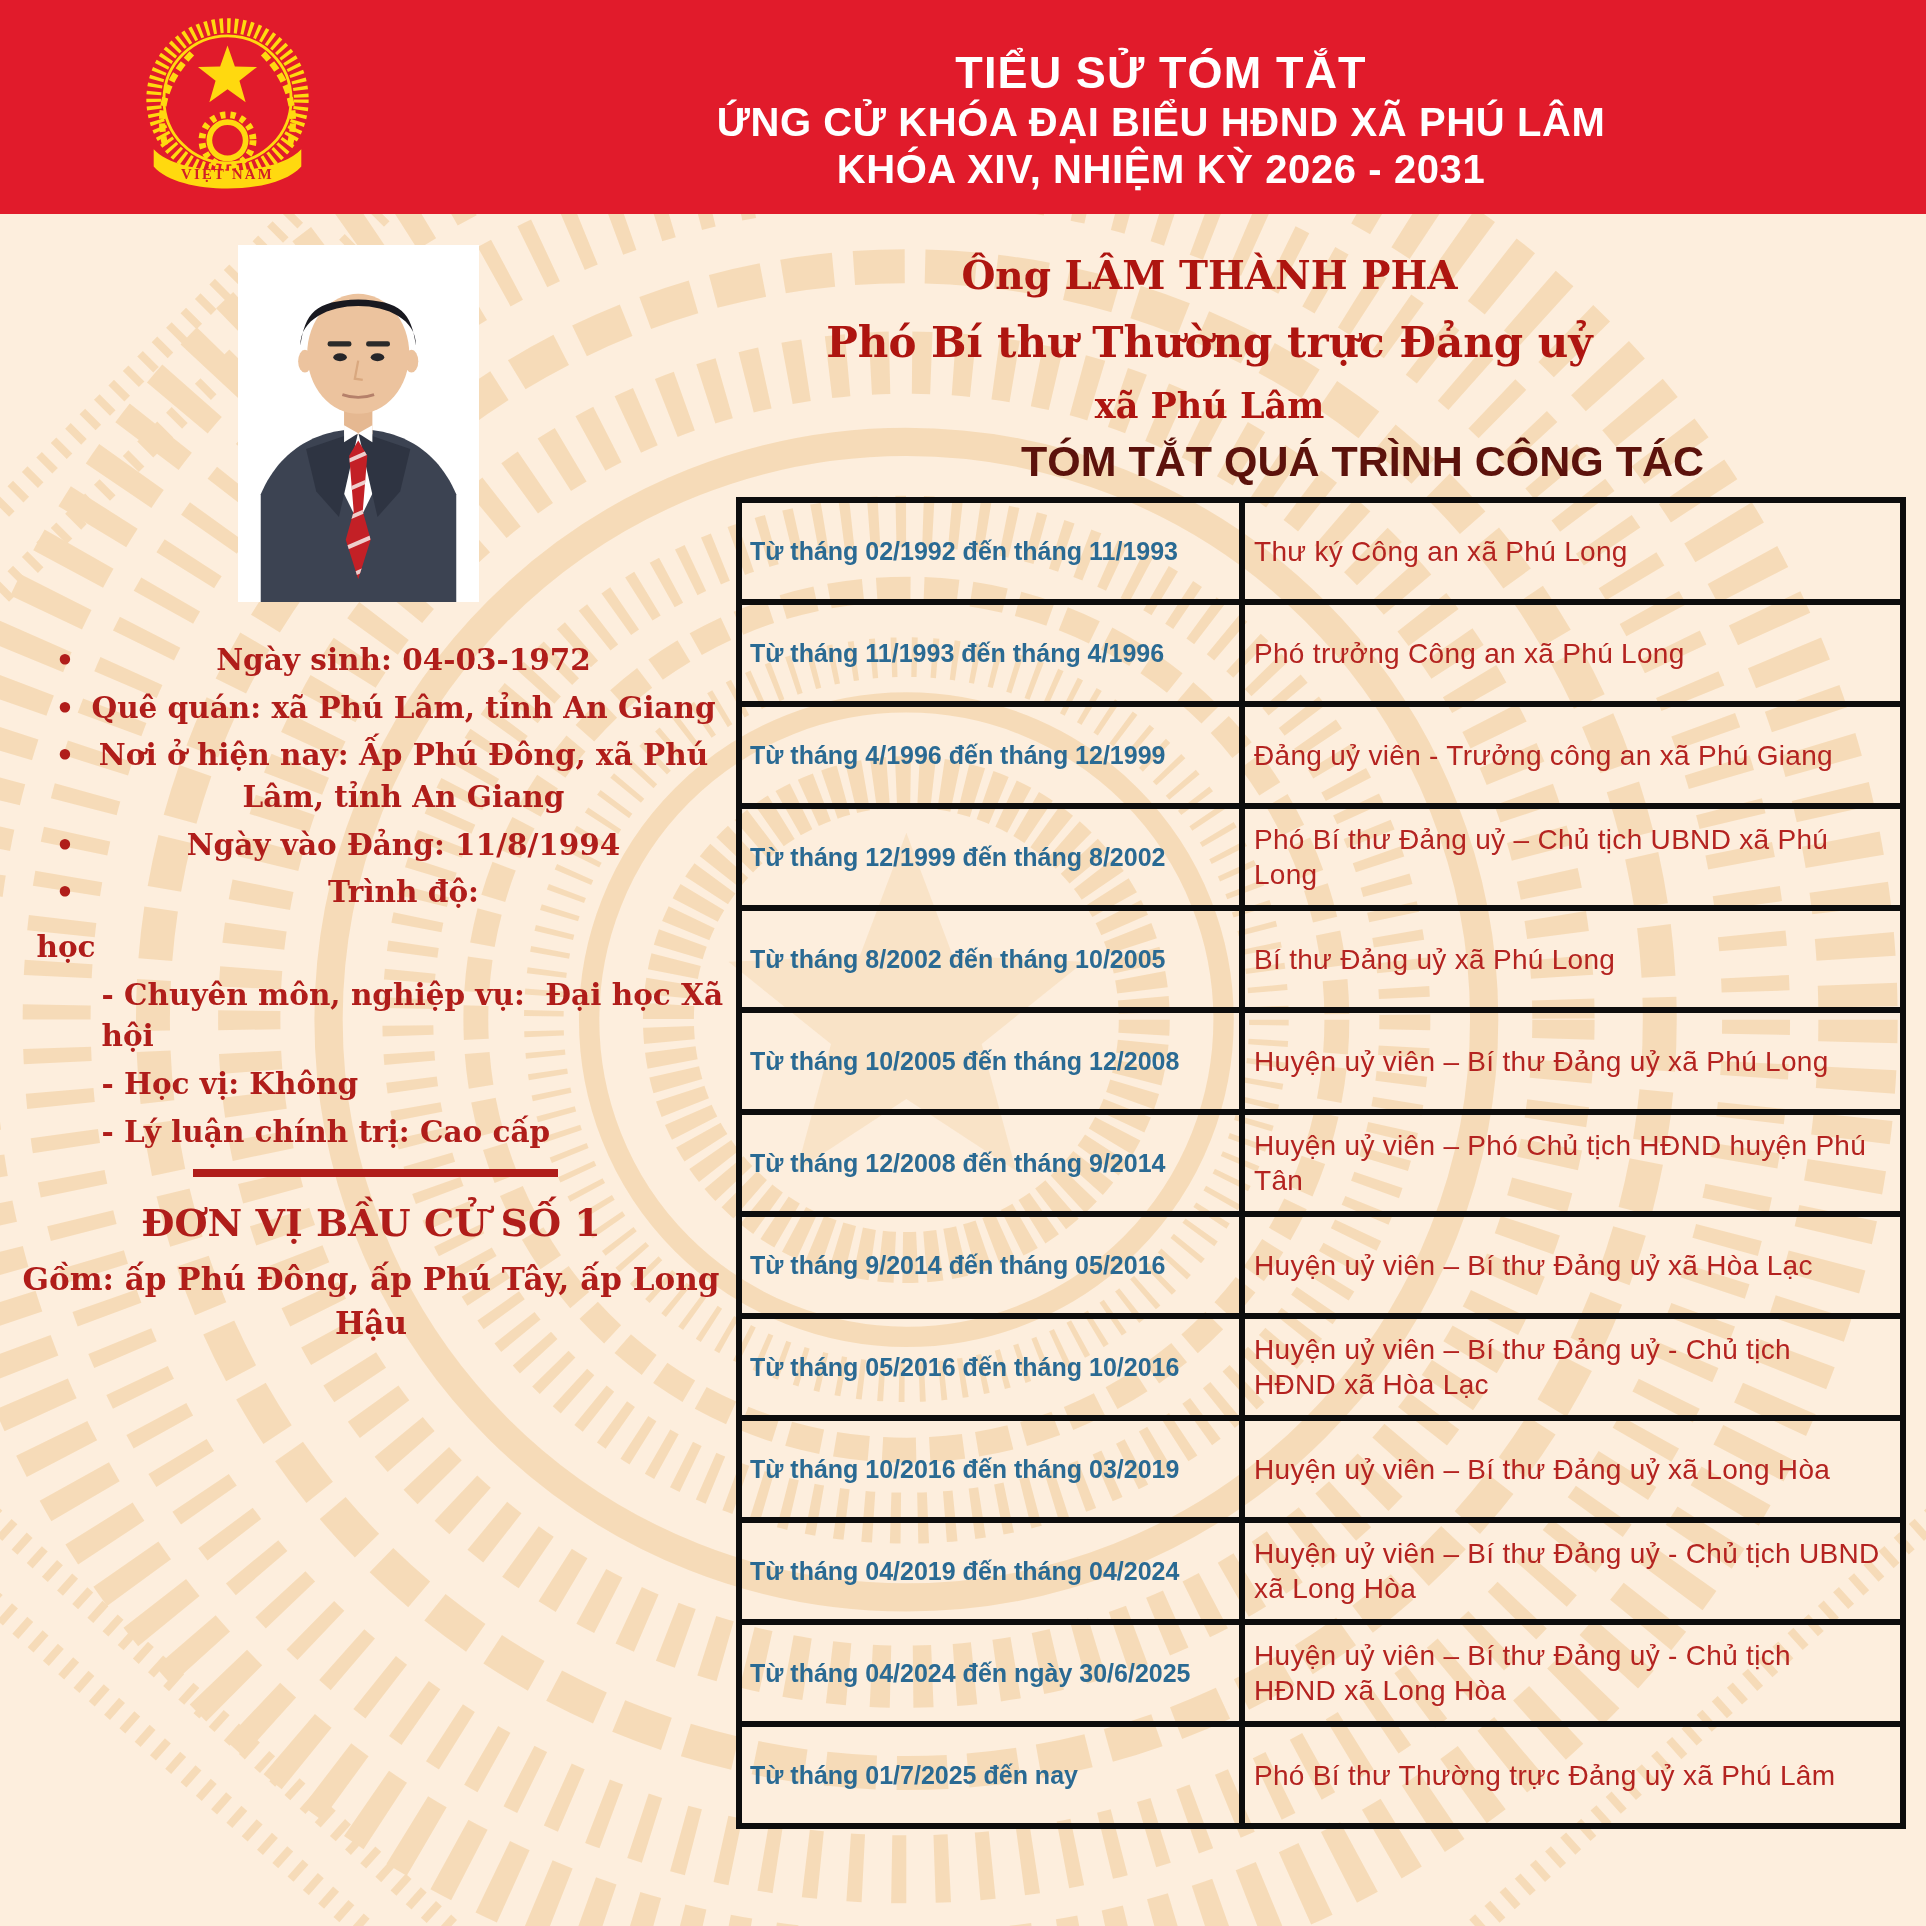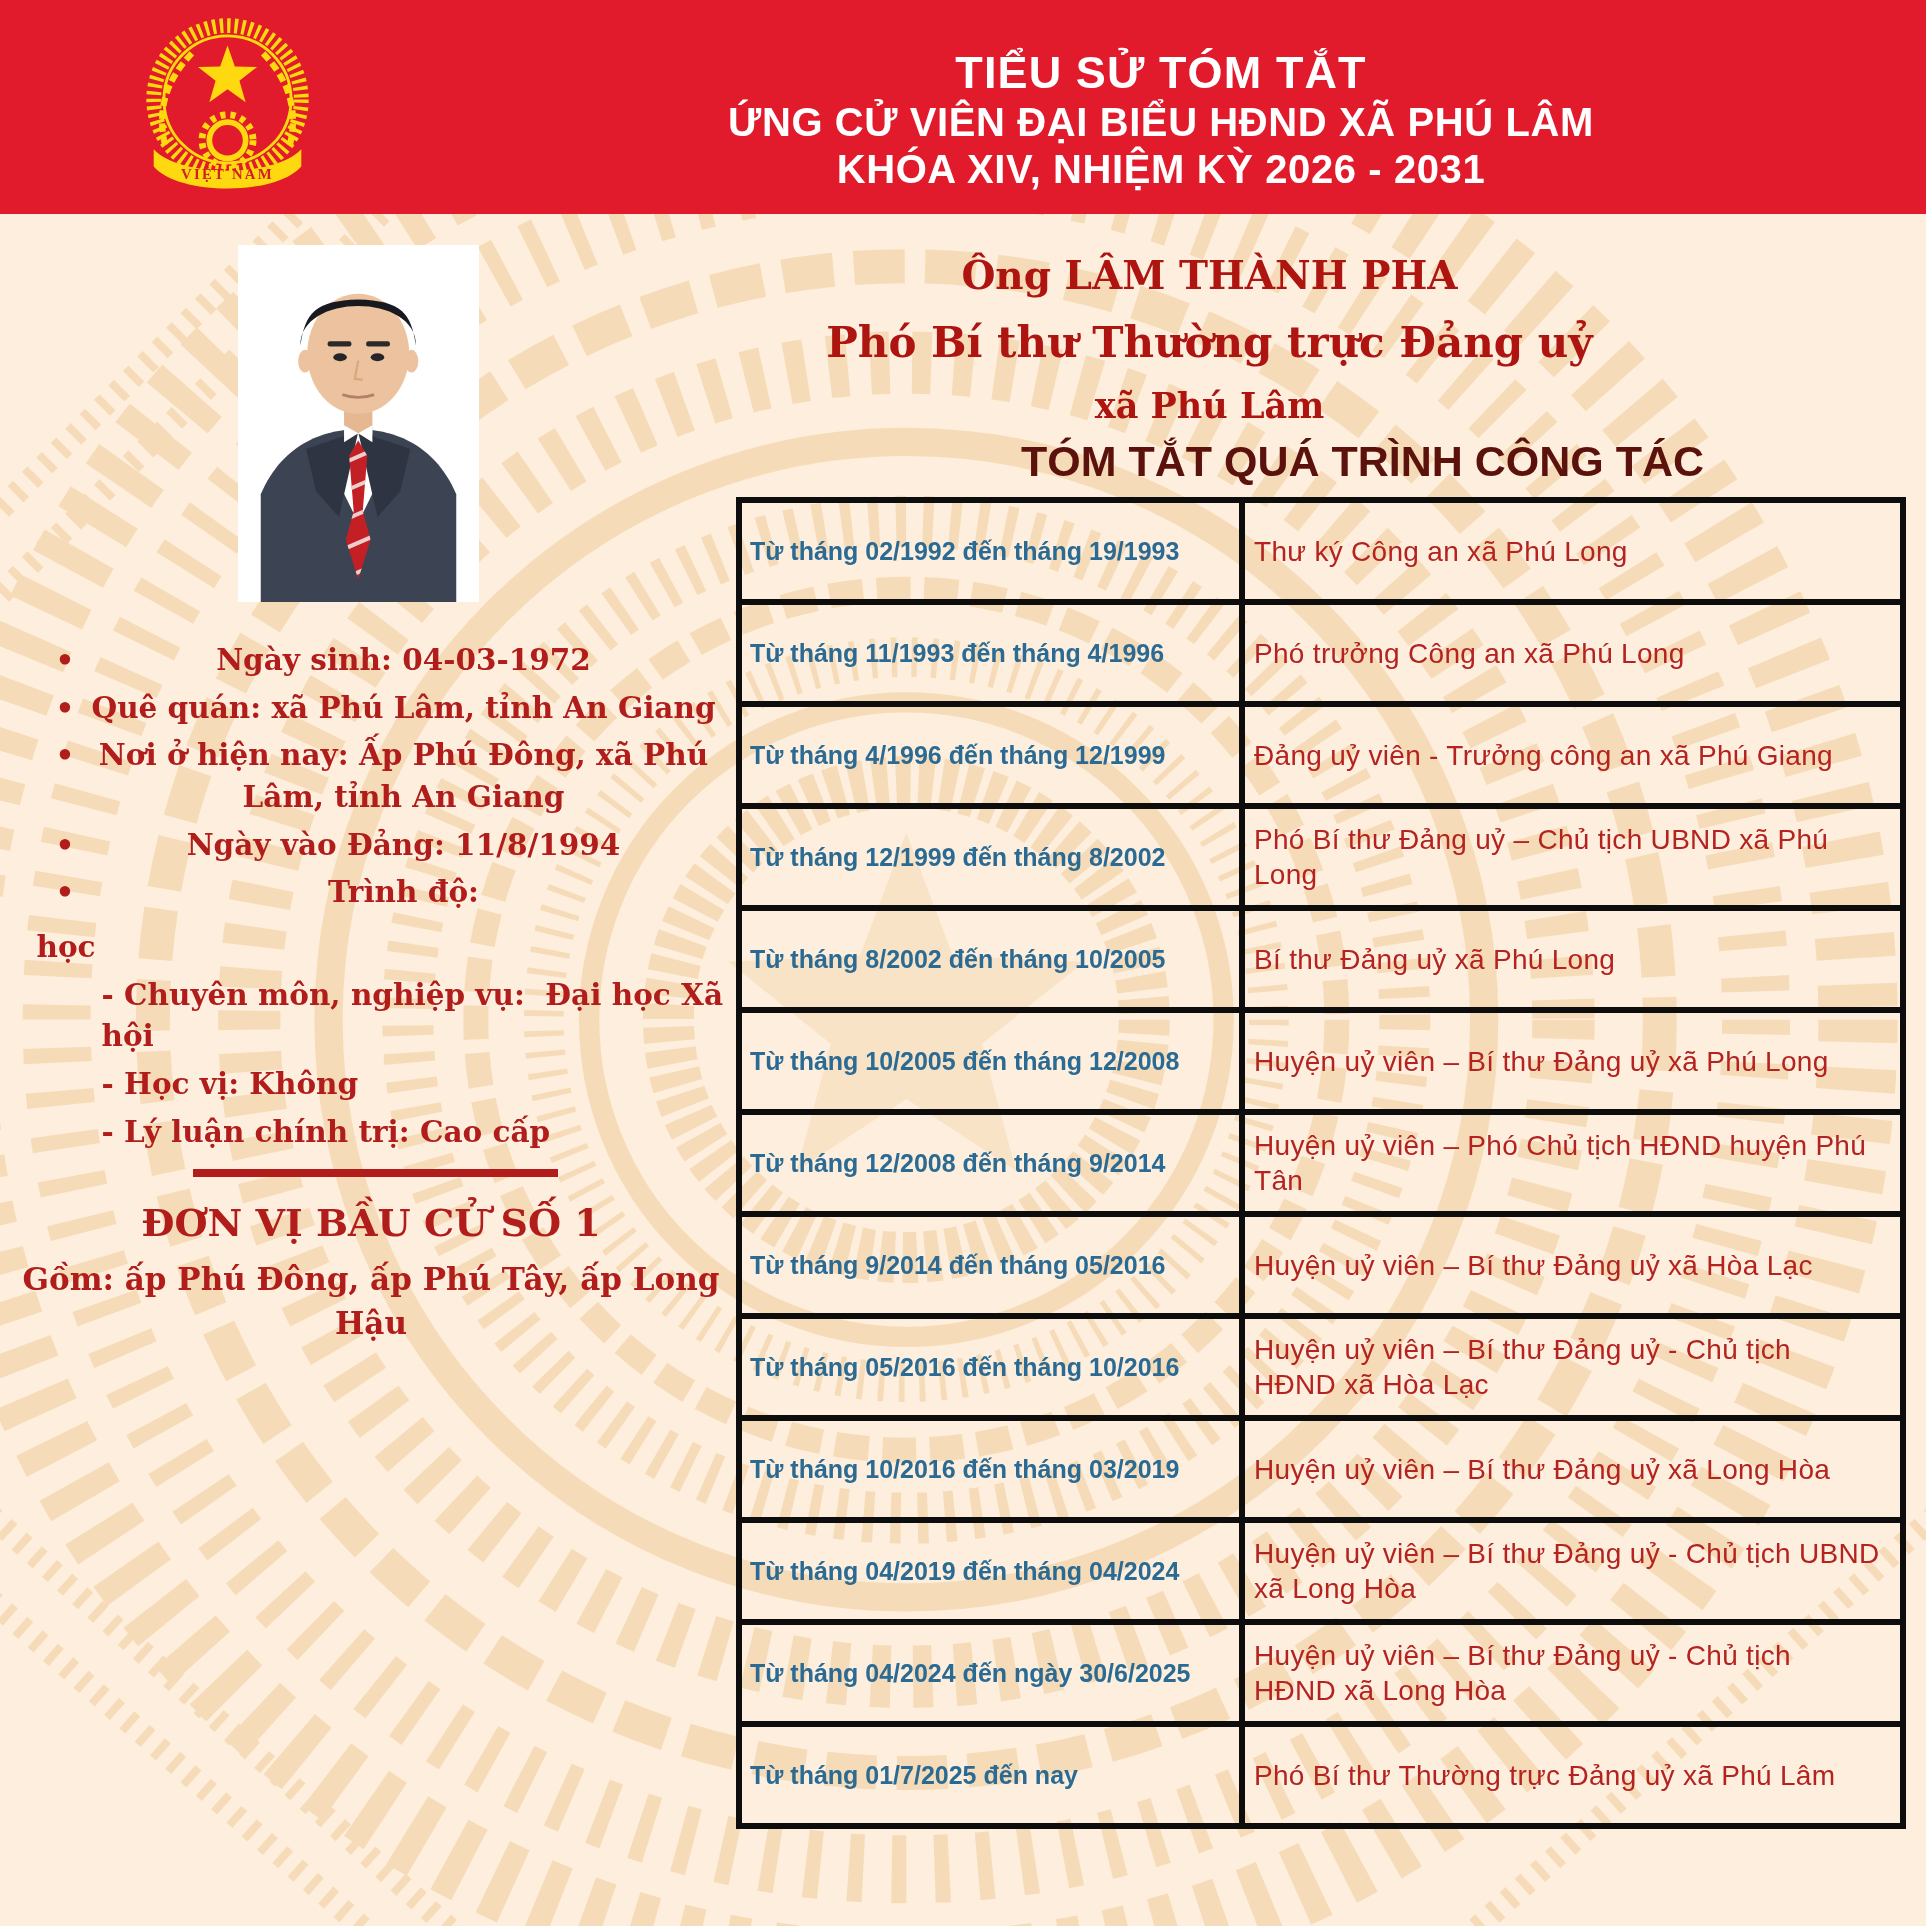--- a/index.html
+++ b/index.html
@@ -94,21 +94,21 @@
     <polygon style="fill:#ffd90f;" points="170,65 183,102 222,103 191,127 202,165 170,142 138,165 149,127 118,103 157,102"></polygon>
     <path d="M60,240 Q38,150 108,78" style="fill:none;stroke:#ffd90f;stroke-width:11;" stroke-dasharray="15 8"></path>
     <path d="M280,240 Q302,150 232,78" style="fill:none;stroke:#ffd90f;stroke-width:11;" stroke-dasharray="15 8"></path>
     <circle cx="170" cy="232" r="32" style="fill:none;stroke:#ffd90f;stroke-width:10;"></circle>
     <circle cx="170" cy="232" r="45" style="fill:none;stroke:#ffd90f;stroke-width:12;" stroke-dasharray="9 9"></circle>
     <path d="M40,248 C85,298 255,298 300,248 L300,278 C255,330 85,330 40,278 Z" style="fill:#ffd90f;"></path>
     <text x="170" y="300" text-anchor="middle" style="fill:#d21f26;font-family:'Liberation Serif',serif;font-size:26px;font-weight:bold;letter-spacing:4px;">VIỆT NAM</text>
   </svg>
   <div class="header-titles">
     <div class="header-title-main">TIỂU SỬ TÓM TẮT</div>
-    <div class="header-title-sub">ỨNG CỬ VIÊN ĐẠI BIỂU HĐND XÃ PHÚ LÂM</div>
+    <div class="header-title-sub">ỨNG CỬ KHÓA ĐẠI BIỂU HĐND XÃ PHÚ LÂM</div>
     <div class="header-title-sub">KHÓA XIV, NHIỆM KỲ 2026 - 2031</div>
   </div>
 </div>
 
 <div class="photo">
   <svg viewBox="0 0 425 630" width="241" height="357" xmlns="http://www.w3.org/2000/svg">
     <defs>
       <clipPath id="tie-clip">
         <polygon points="212,345 196,372 204,470 190,520 212,590 234,520 220,470 228,372"></polygon>
       </clipPath>
@@ -169,21 +169,21 @@
   </div>
 </div>
 
 <table class="career-table">
   <colgroup>
       <col style="width:503px">
       <col>
     </colgroup>
   <tbody>
   <tr class="career-row">
-    <td class="period">Từ tháng 02/1992 đến tháng 19/1993</td>
+    <td class="period">Từ tháng 02/1992 đến tháng 11/1993</td>
     <td class="position">Thư ký Công an xã Phú Long</td>
   </tr>
 
   <tr class="career-row">
     <td class="period">Từ tháng 11/1993 đến tháng 4/1996</td>
     <td class="position">Phó trưởng Công an xã Phú Long</td>
   </tr>
 
   <tr class="career-row">
     <td class="period">Từ tháng 4/1996 đến tháng 12/1999</td>

